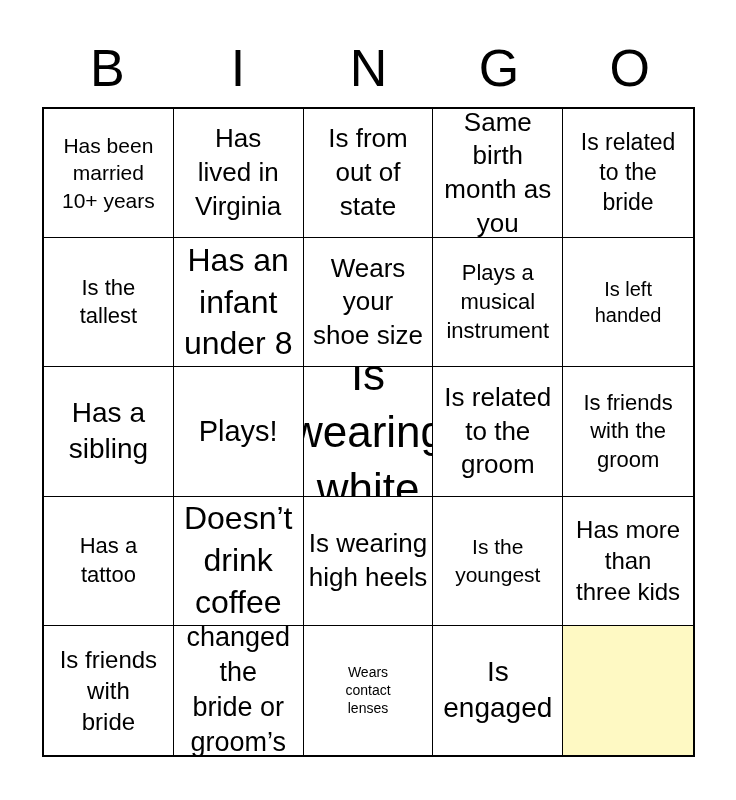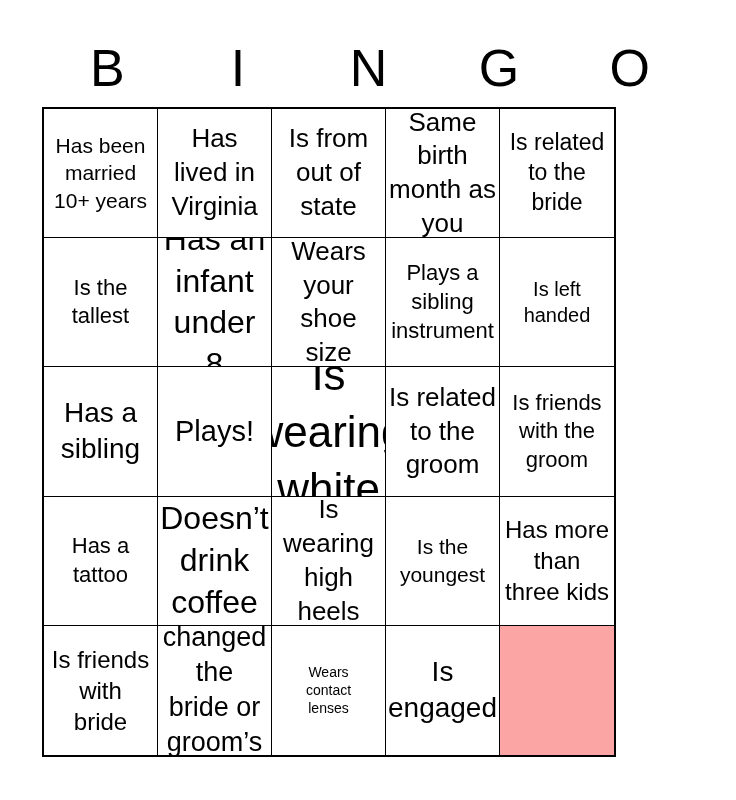--- a/index.html
+++ b/index.html
@@ -36,27 +36,27 @@
     font-weight: 400;
     line-height: 1;
     letter-spacing: 0;
     color: #000000;
   }
   
   .bingo-grid {
     position: absolute;
     left: 42px;
     top: 107px;
-    width: 574px;
+    width: 653px;
     height: 650px;
     display: grid;
     grid-template-columns: repeat(5, 1fr);
     grid-template-rows: repeat(5, 1fr);
     border: 2px solid #000000;
-    background: #fca5a5;
+    background: #fef9c3;
     box-sizing: border-box;
   }
   .cell {
     border-right: 1.5px solid #000000;
     border-bottom: 1.5px solid #000000;
     display: flex;
     align-items: center;
     justify-content: center;
     text-align: center;
     white-space: pre-line;
@@ -129,21 +129,21 @@
 bride</div>
     <div class="cell">Is the
 tallest</div>
     <div class="cell">Has an
 infant
 under 8</div>
     <div class="cell">Wears
 your
 shoe size</div>
     <div class="cell">Plays a
-sibling
+musical
 instrument</div>
     <div class="cell">Is left
 handed</div>
     <div class="cell">Has a
 sibling</div>
     <div class="cell">Plays!</div>
     <div class="cell">Is
 wearing
 white</div>
     <div class="cell">Is related

